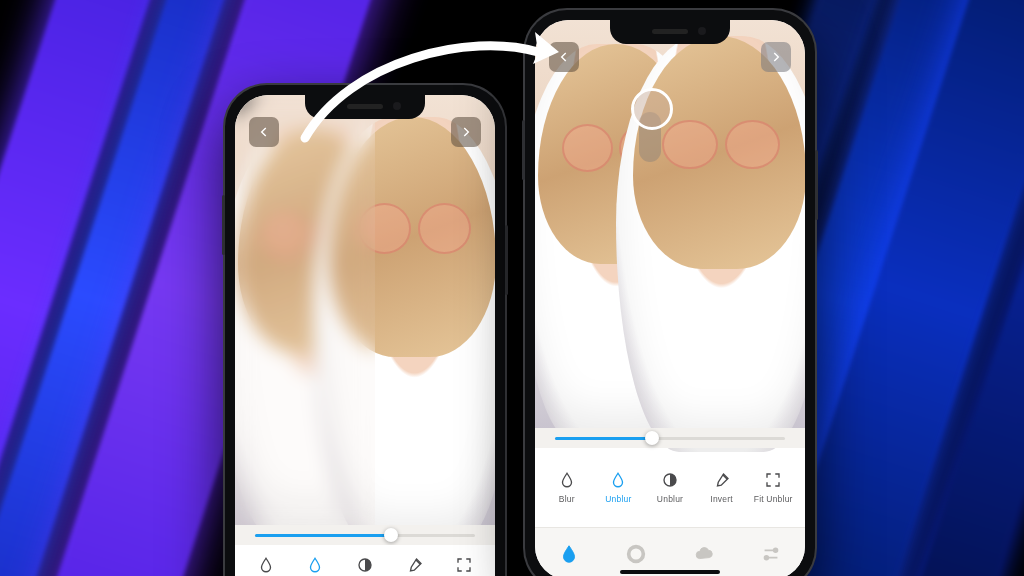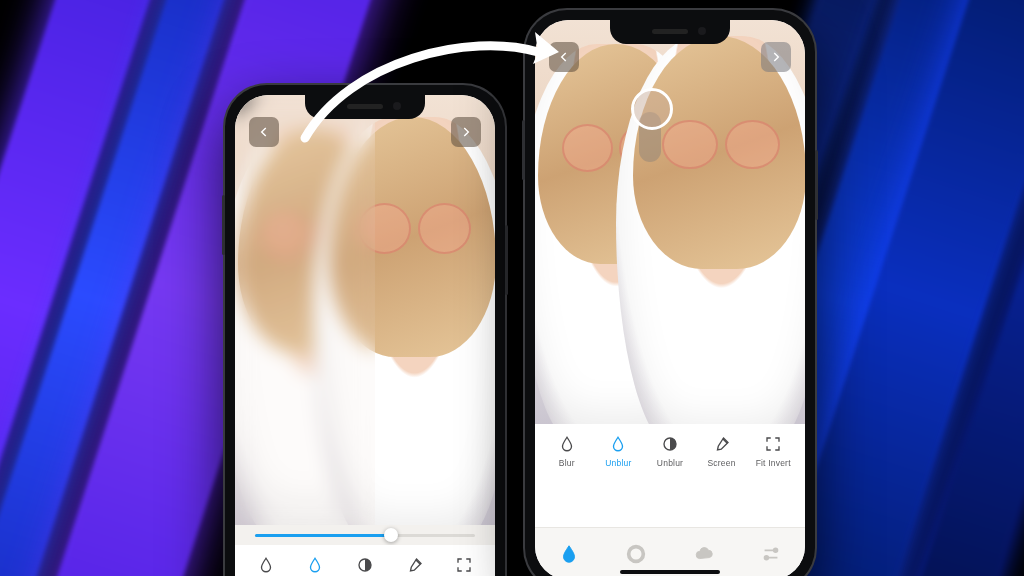--- a/index.html
+++ b/index.html
@@ -173,21 +173,21 @@
   .track .fill{ position:absolute; left:0; top:0; bottom:0; border-radius:2px;}
   .thumb{ position:absolute; top:50%; transform:translate(-50%,-50%); width:14px; height:14px; background:#fff; border-radius:50%; box-shadow:0 1px 4px rgba(0,0,0,.35);}
 
   
   .tool-row{
     position:absolute; left:0; right:0;
     display:flex; justify-content:space-around; align-items:flex-start;
     background:#fff; padding:10px 6px 4px;
   }
   .phone.left  .tool-row{ top:450px; height:56px; }
-  .phone.right .tool-row{ top:404px; height:56px; }
+  .phone.right .tool-row{ top:440px; height:56px; }
   .tool{ display:flex; flex-direction:column; align-items:center; gap:4px; width:48px;}
   .tool .ico{ width:20px; height:20px; display:flex; align-items:center; justify-content:center;}
   .tool .lbl{ font-size:8.5px; letter-spacing:.2px; }
   .tool .lbl.inactive{ color:#5c5c5e; }
   .tool .lbl.active  { color:#1a9ff0; }
   .tool svg{ width:18px; height:18px; fill:none; stroke-width:1.8; }
   .tool svg.inactive{ stroke:#4a4a4c; }
   .tool svg.active  { stroke:#1a9ff0; }
 
   
@@ -379,32 +379,32 @@
           </div>
           <div class="lbl inactive">Unblur</div>
         </div>
         <div class="tool">
           <div class="ico">
             <svg class="inactive" style="color:#4a4a4c" viewBox="0 0 24 24">
               <path d="M14 4l6 6-9 9-5 1 1-5z"></path>
               <path d="M13 5l6 6"></path>
             </svg>
           </div>
-          <div class="lbl inactive">Screen</div>
+          <div class="lbl inactive">Invert</div>
         </div>
         <div class="tool">
           <div class="ico">
             <svg class="inactive" style="color:#4a4a4c" viewBox="0 0 24 24">
               <path d="M4 9V4h5"></path>
               <path d="M20 9V4h-5"></path>
               <path d="M4 15v5h5"></path>
               <path d="M20 15v5h-5"></path>
             </svg>
           </div>
-          <div class="lbl inactive">Fit Invert</div>
+          <div class="lbl inactive">Fit Unblur</div>
         </div>
       </div>
 
     <div class="tab-bar" id="tabs">
         <div class="tab active">
           <svg viewBox="0 0 24 24">
             <path d="M12 3C8 9 6 12 6 15a6 6 0 0 0 12 0c0-3-2-6-6-12z"></path>
           </svg>
         </div>
         <div class="tab inactive">

